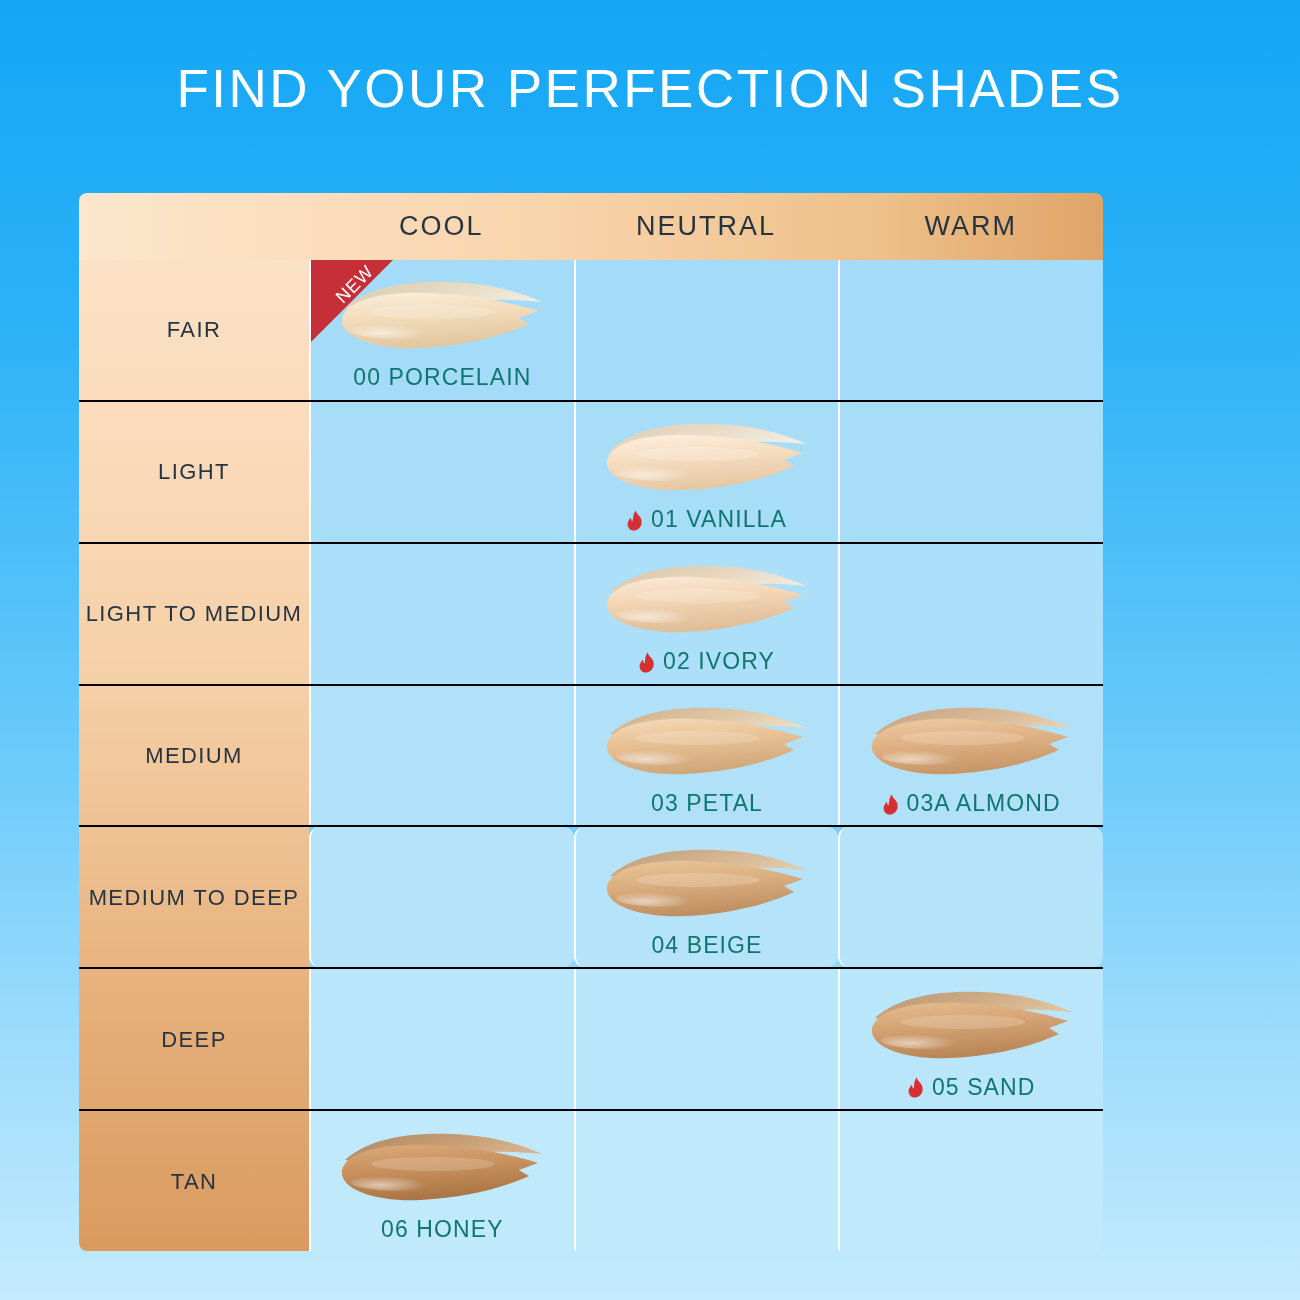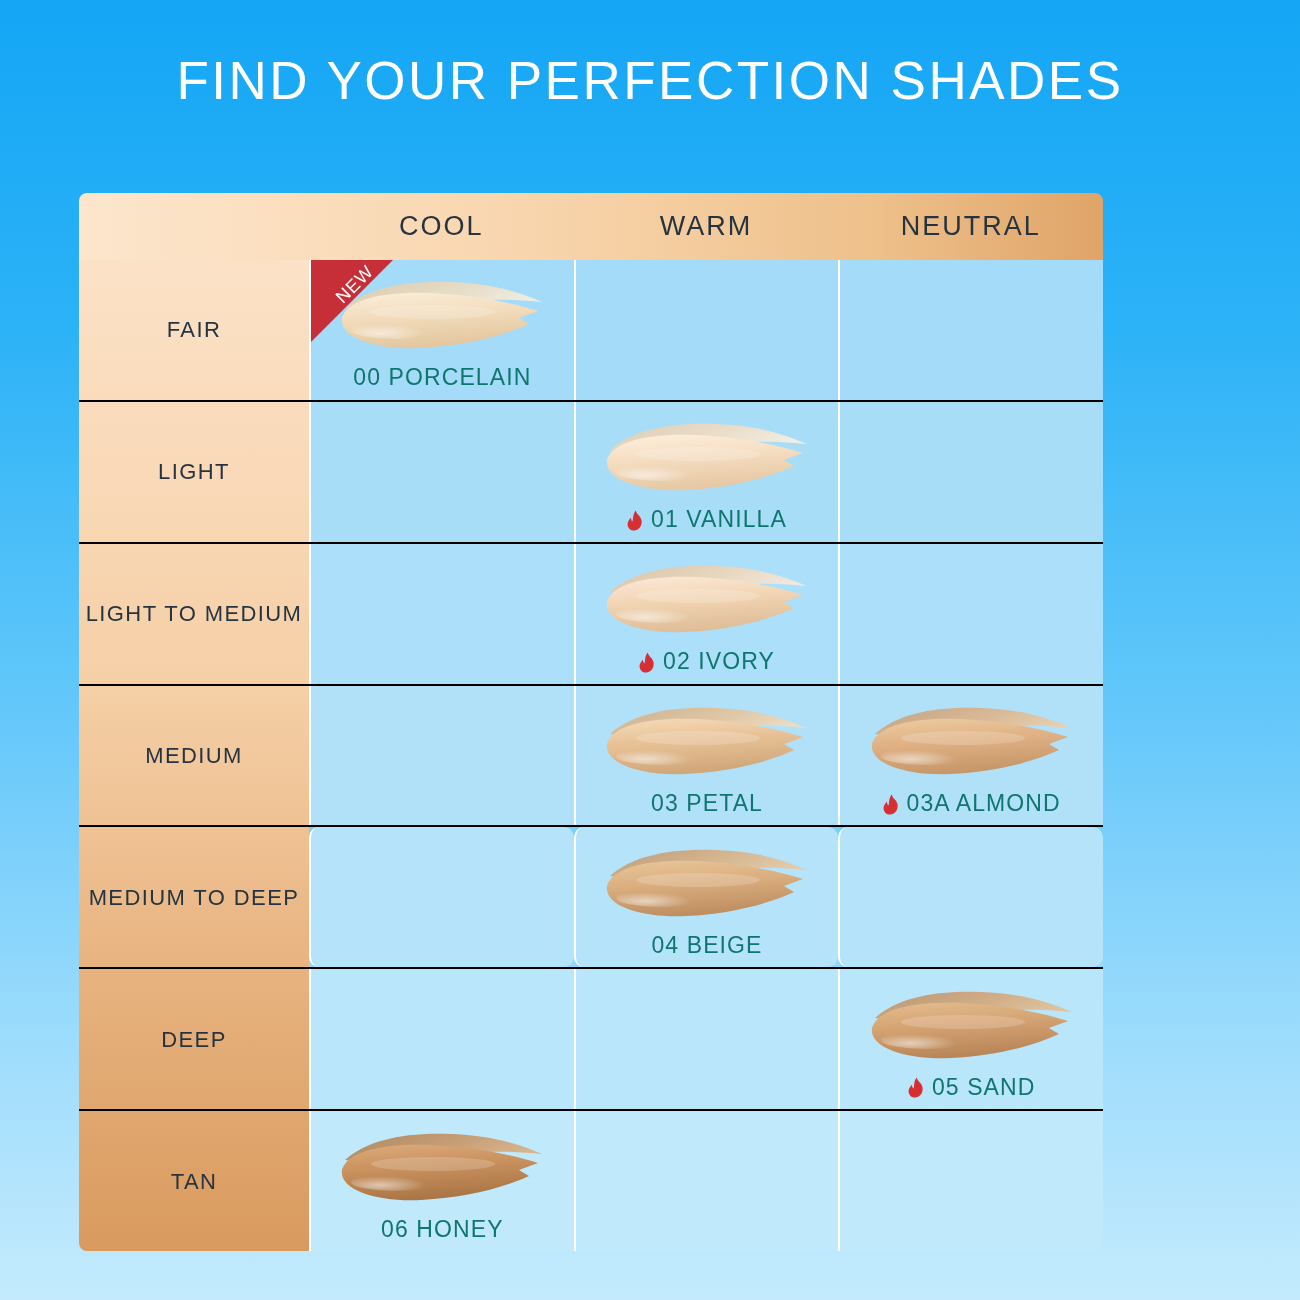--- a/index.html
+++ b/index.html
@@ -16,21 +16,21 @@
       #2cb2f7 25%,
       #64c8fa 55%,
       #9ddcfc 80%,
       #c4ebfd 100%);
     position:relative;
   }
 
   
   #page-title {
     position:absolute;
-    top:54px; left:0; width:100%;
+    top:62px; left:0; width:100%;
     text-align:center;
     color:#ffffff;
     font-size:53px;
     font-weight:400;
     letter-spacing:2.5px;
     line-height:1;
   }
 
   
   #shade-table {
@@ -182,22 +182,22 @@
 </head>
 <body>
 
 <h1 id="page-title">FIND YOUR PERFECTION SHADES</h1>
 
 <div id="shade-table">
 
   <div id="header-row">
     <div class="corner-cell"></div>
   <div class="col-head">COOL</div>
+      <div class="col-head">NEUTRAL</div>
       <div class="col-head">WARM</div>
-      <div class="col-head">NEUTRAL</div>
     </div>
 
   <div id="table-body">
       <div class="shade-row">
         <div class="row-label" data-tone="0">FAIR</div>
         <div class="shade-cell">
           <div class="new-badge" style="border-top-color: rgb(198, 47, 55);"></div>
           <div class="new-badge-text" style="color: rgb(255, 255, 255);">NEW</div>
           <div class="swatch-wrap">
             <div class="swatch">

